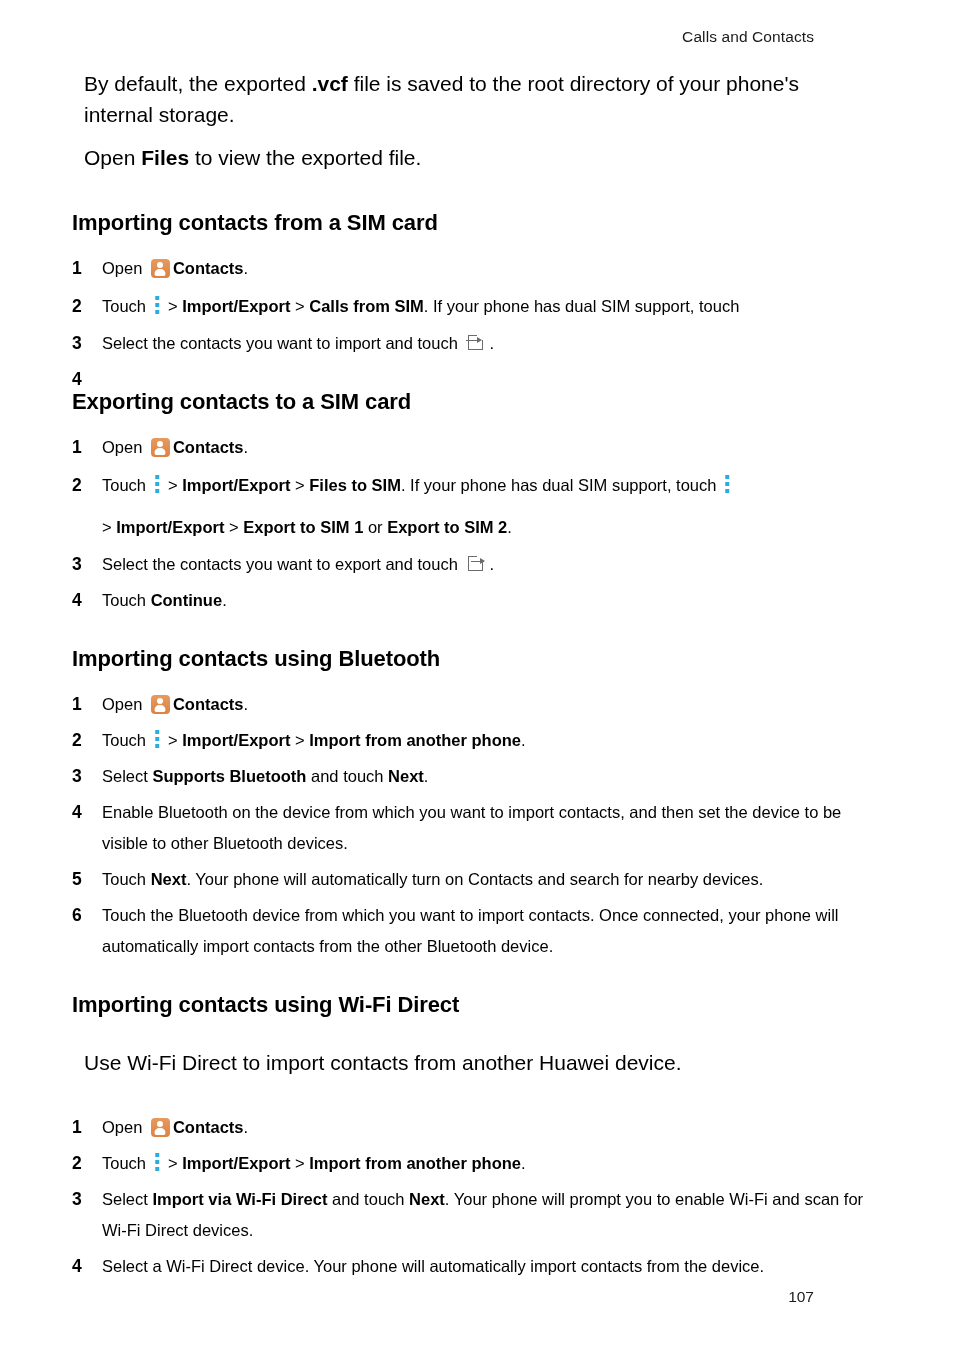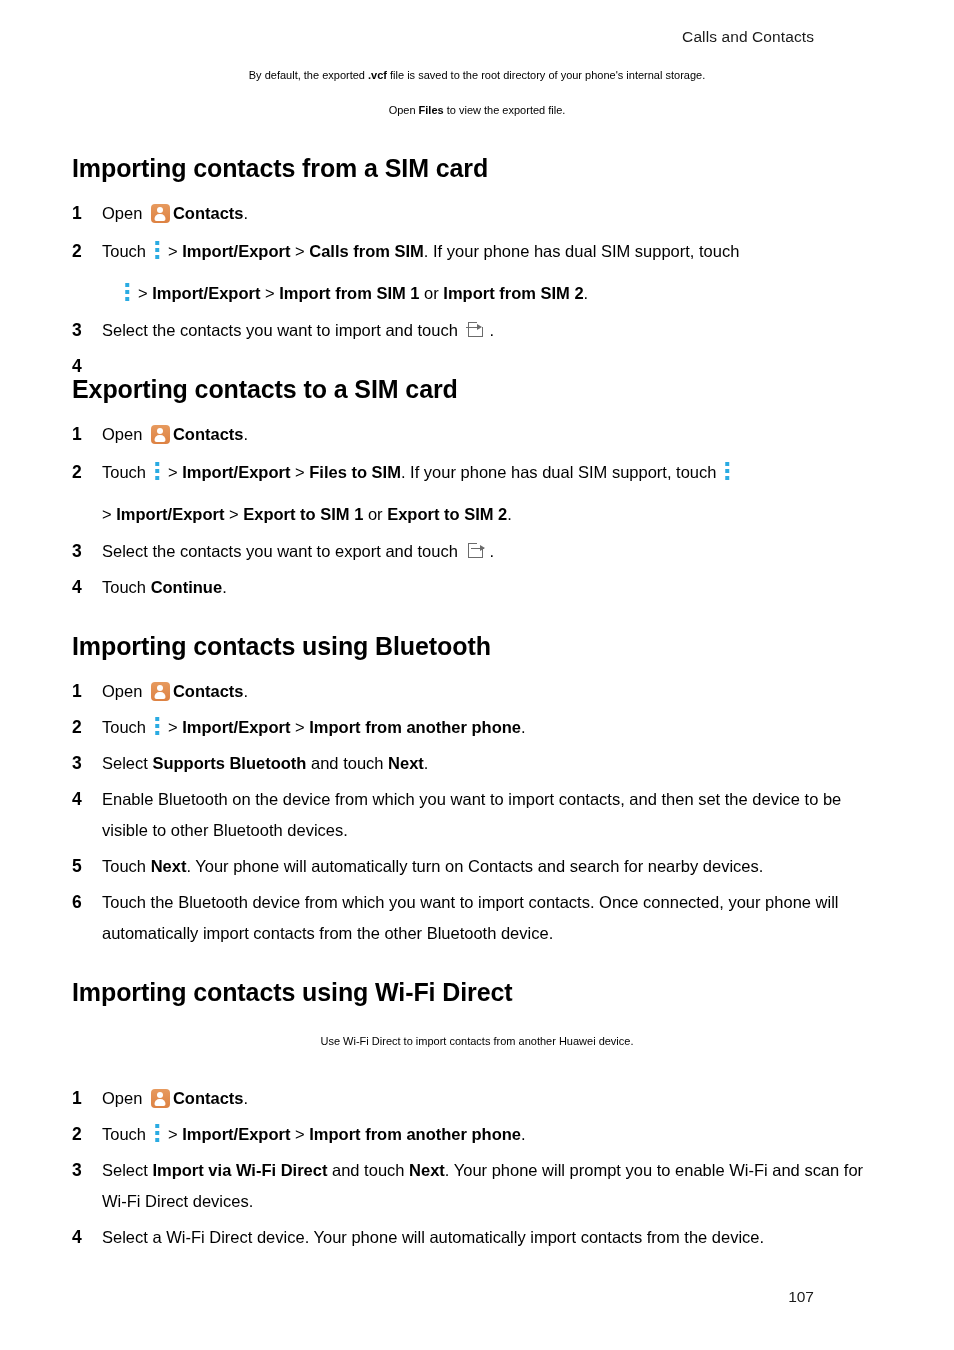--- a/index.html
+++ b/index.html
@@ -28,29 +28,28 @@
     color: #1a1a1a;
     letter-spacing: 0.1px;
   }
   .content {
     position: absolute;
     top: 56px;
     left: 72px;
     width: 810px;
   }
   p.para {
-    margin: 4px;
-    font-size: 11px;
+    margin: 12px;
+    font-size: 21px;
     line-height: 31px;
     color: #000000;
-    text-align: center;
   }
   h2.section-title {
     margin: 0;
-    font-size: 25px;
+    font-size: 22px;
     font-weight: bold;
     line-height: 28px;
     color: #000000;
     letter-spacing: -0.1px;
   }
   .spacer-intro { height: 22px; }
   .spacer-before-h2 { height: 24px; }
   .spacer-after-h2 { height: 16px; }
 
   ol.steps {
@@ -230,21 +229,20 @@
     <h2 class="section-title">Importing contacts from a SIM card</h2>
     <div class="spacer-after-h2"></div>
 
     <ol class="steps">
       <li>
         <span class="num">1</span><span>Open </span><span class="icon-contacts"></span><span class="b">Contacts</span><span>.</span>
       </li>
 
       <li class="tall">
         <span class="num">2</span><span>Touch</span><span class="icon-overflow"><i></i><i></i><i></i></span><span>&gt; </span><span class="b">Import/Export</span><span> &gt; </span><span class="b">Calls from SIM</span><span>. If your phone has dual SIM support, touch</span>
-        <span class="cont-line indented"><span class="icon-overflow"><i></i><i></i><i></i></span><span>&gt; </span><span class="b">Import/Export</span><span> &gt; </span><span class="b">Import from SIM 1</span><span> or </span><span class="b">Import from SIM 2</span><span>.</span></span>
       </li>
 
       <li>
         <span class="num">3</span><span>Select the contacts you want to import and touch </span><span class="icon-import"><span class="box"></span><span class="gap"></span><span class="shaft"></span><span class="head"></span></span><span>.</span>
       </li>
 
       <li>
         <span class="num">4</span>
       </li>
     </ol>

